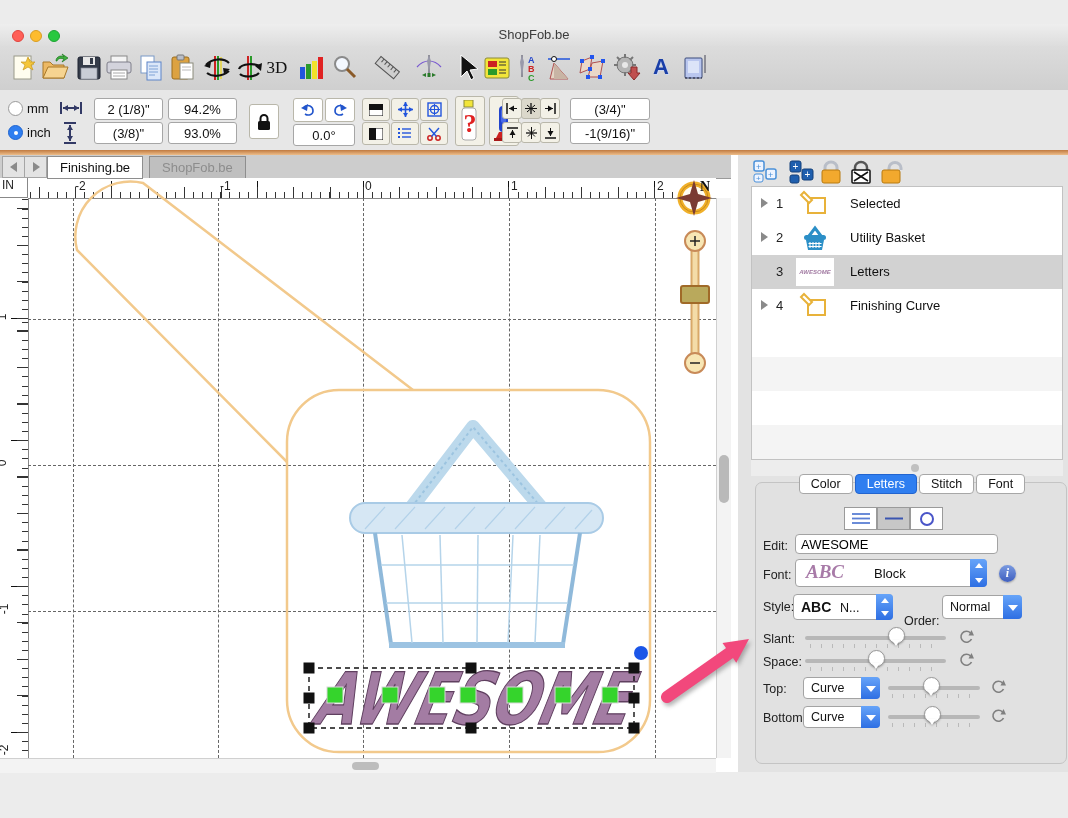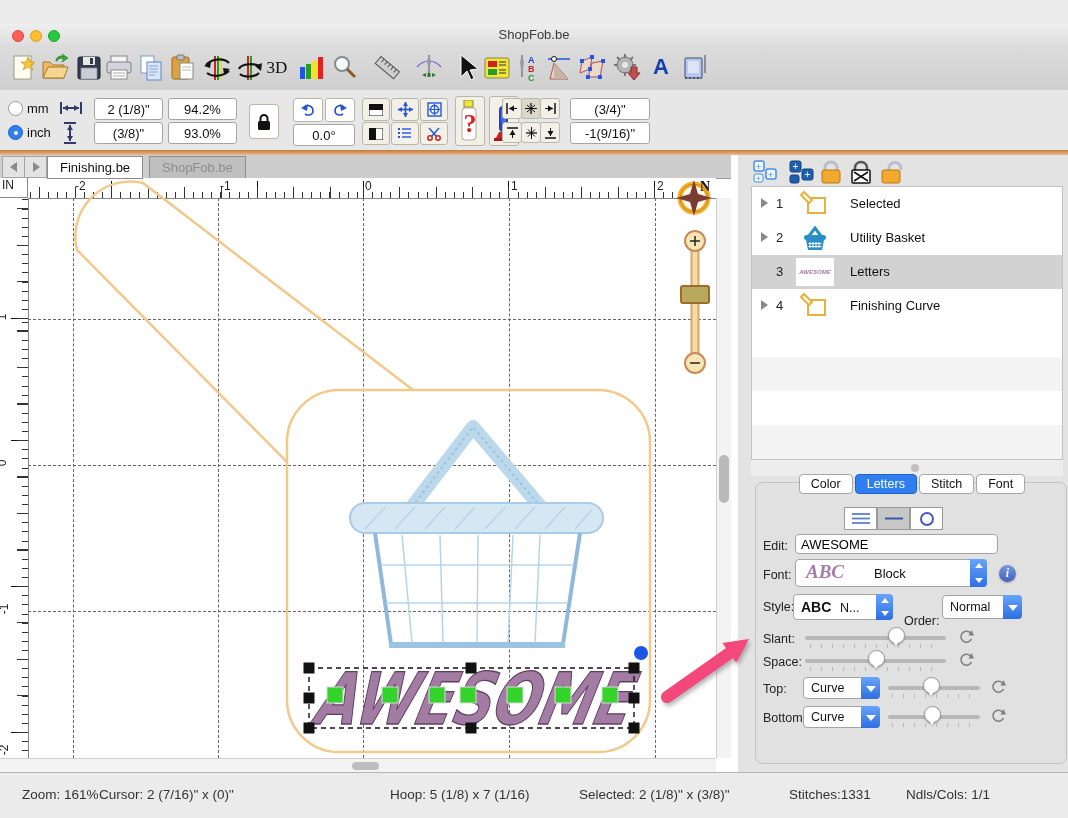--- a/index.html
+++ b/index.html
@@ -777,28 +777,20 @@
         <span class="abs" style="left:234px;top:225px;">
             <svg width="16" height="16">
               <path d="M12.5 4 A5.5 5.5 0 1 0 13.5 10" fill="none" stroke="#808080" stroke-width="1.6"></path>
               <polygon points="13.5,1 16,6.5 10.5,6.5" fill="#808080"></polygon>
             </svg>
           </span>
       </div>
     </div>
   </div>
 
-  <div class="abs" id="statusbar">
-    <span style="left:22px;">Zoom: 161%</span>
-    <span style="left:99px;">Cursor: 2 (7/16)" x (0)"</span>
-    <span style="left:390px;">Hoop: 5 (1/8) x 7 (1/16)</span>
-    <span style="left:579px;">Selected: 2 (1/8)" x (3/8)"</span>
-    <span style="left:789px;">Stitches:1331</span>
-    <span style="left:906px;">Ndls/Cols: 1/1</span>
-  </div>
 
   <div class="abs" style="left:630px;top:600px;width:150px;height:120px;pointer-events:none;z-index:50;">
     <svg width="150" height="120" style="filter:drop-shadow(2px 3px 2px rgba(90,90,90,.45));">
       <line x1="37" y1="97" x2="101" y2="52" stroke="#f2487c" stroke-width="12" stroke-linecap="round"></line>
       <polygon points="119,39 92.5,43.1 106.3,62.7" fill="#f2487c"></polygon>
     </svg>
   </div>
 
 </div>
 

